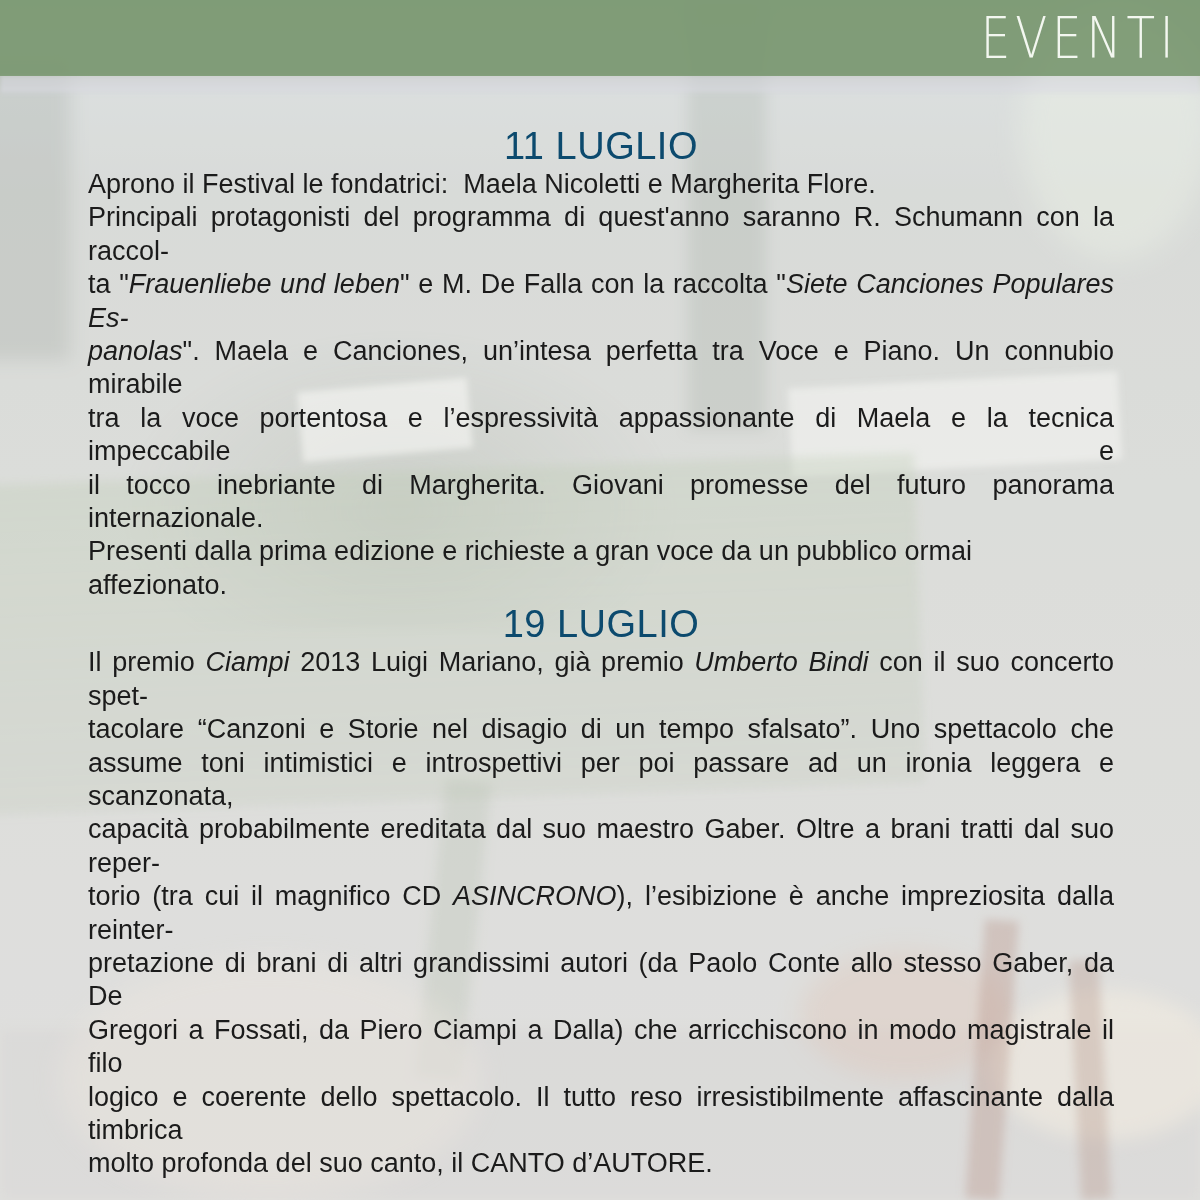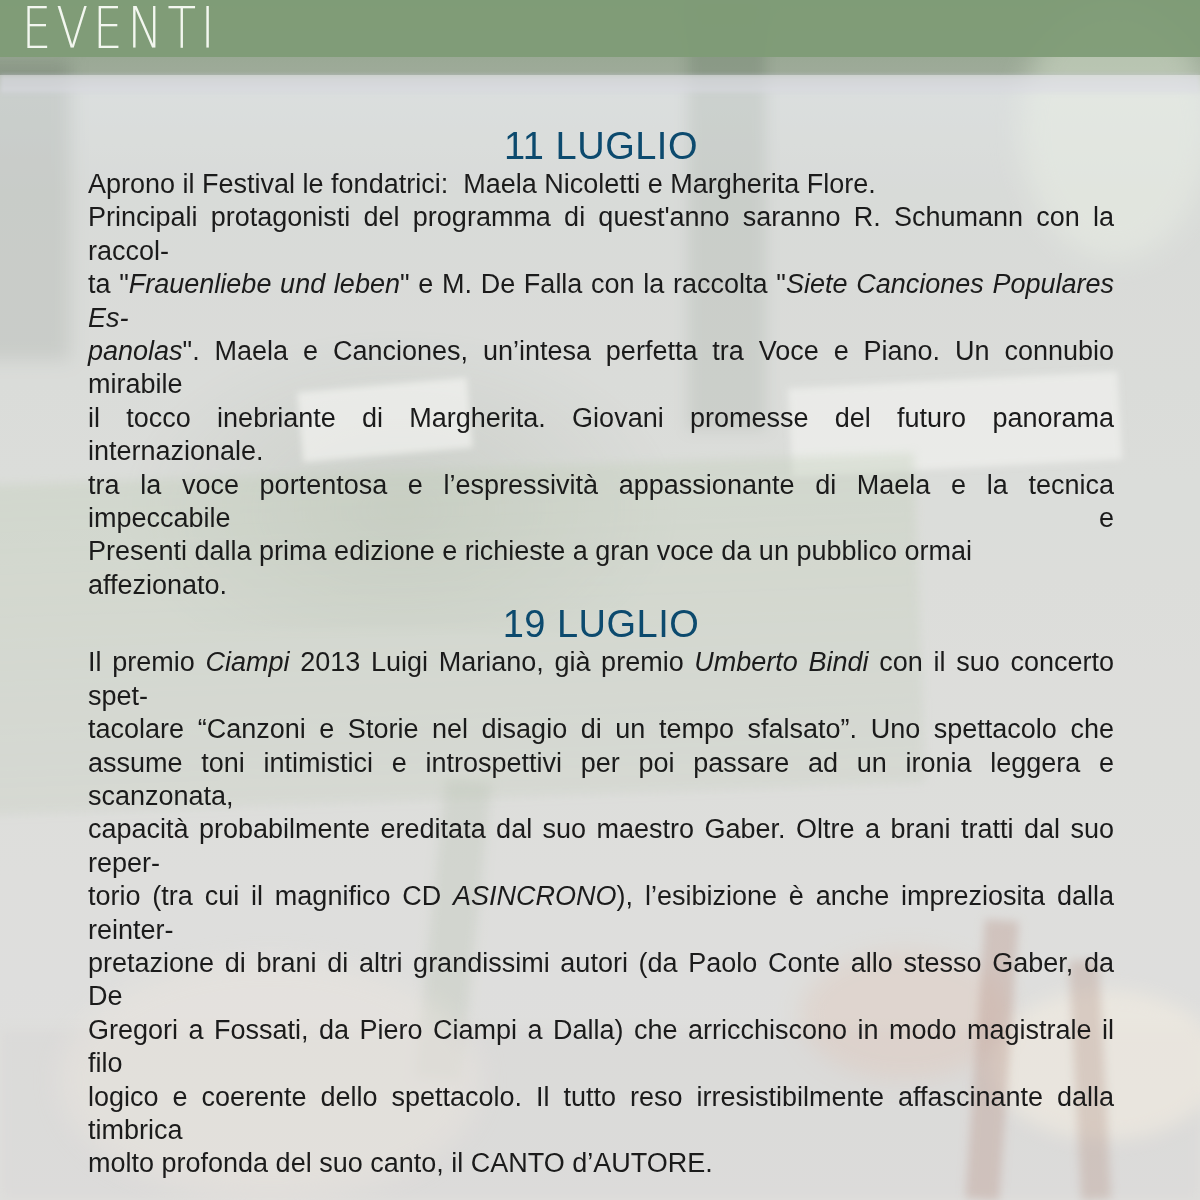--- a/index.html
+++ b/index.html
@@ -32,23 +32,23 @@
   .table-leg{left:430px;top:780px;width:46px;height:300px;background:rgba(120,138,106,0.25);filter:blur(6px);transform:rotate(6deg);}
   .gravel{left:0;right:0;top:1030px;height:170px;background:rgba(188,186,184,0.45);filter:blur(6px);}
   .chair-frame-a{left:975px;top:920px;width:34px;height:280px;background:rgba(140,82,62,0.38);filter:blur(5px);transform:rotate(4deg);}
   .chair-frame-b{left:1075px;top:960px;width:30px;height:240px;background:rgba(132,78,60,0.34);filter:blur(5px);transform:rotate(-3deg);}
   .chair-seat{left:990px;top:990px;width:230px;height:150px;background:rgba(236,226,205,0.55);filter:blur(9px);border-radius:50%;}
   .cushion{left:800px;top:950px;width:210px;height:130px;background:rgba(205,130,96,0.22);filter:blur(11px);border-radius:50%;}
   .floral{left:60px;top:960px;width:420px;height:240px;background:rgba(224,214,202,0.40);filter:blur(12px);border-radius:50%;}
   .veil{position:absolute;left:0;right:0;top:75px;bottom:0;background:rgba(255,255,255,0.40);}
   
   .band{
-    position:absolute;left:0;top:0;right:0;height:57px;
+    position:absolute;left:0;top:0;right:0;height:76px;
     background:rgba(126,155,118,0.94);
-    display:flex;align-items:center;justify-content:flex-start;
+    display:flex;align-items:center;justify-content:flex-end;
   }
   .band h1{
     margin:0;color:#f3f7f0;
     font-family:"DejaVu Sans","Liberation Sans",sans-serif;
     font-weight:200;font-size:57px;line-height:57px;
     letter-spacing:6px;transform:scaleX(0.82);
   }
   
   .content{
     position:absolute;left:88px;top:0;width:1026px;
@@ -95,22 +95,22 @@
 
 <main class="content">
 
   <section>
     <h2>11 LUGLIO</h2>
     <div class="para">
         <div class="line"><span>Aprono il Festival le fondatrici:  </span><span class="b">Maela Nicoletti</span><span> e </span><span class="b">Margherita Flore.</span></div>
         <div class="line just"><span>Principali protagonisti del programma di quest'anno saranno </span><span class="b">R. Schumann</span><span> con la raccol-</span></div>
         <div class="line just"><span>ta "</span><span class="i">Frauenliebe und leben</span><span>" e </span><span class="b">M. De Falla</span><span> con la raccolta "</span><span class="i">Siete Canciones Populares Es-</span></div>
         <div class="line just"><span class="i">panolas</span><span>". </span><span class="b">Maela</span><span> e </span><span class="b">Canciones</span><span>, un’intesa perfetta tra Voce e Piano. Un connubio mirabile</span></div>
+        <div class="line just"><span>tra la voce portentosa e l’espressività appassionante di Maela e la tecnica impeccabile e</span></div>
         <div class="line just"><span>il tocco inebriante di Margherita. Giovani promesse del futuro panorama internazionale.</span></div>
-        <div class="line just"><span>tra la voce portentosa e l’espressività appassionante di Maela e la tecnica impeccabile e</span></div>
         <div class="line"><span>Presenti dalla prima edizione e richieste a gran voce da un pubblico ormai affezionato.</span></div>
       </div>
   </section>
 
   <section class="gap-lg">
     <h2>19 LUGLIO</h2>
     <div class="para">
         <div class="line just"><span>Il premio </span><span class="i">Ciampi</span><span> 2013 </span><span class="b">Luigi Mariano</span><span>, già premio </span><span class="i">Umberto Bindi</span><span> con il suo concerto spet-</span></div>
         <div class="line just"><span>tacolare </span><span class="b">“Canzoni e Storie nel disagio di un tempo sfalsato”.</span><span> Uno spettacolo che</span></div>
         <div class="line just"><span>assume toni intimistici e introspettivi per poi passare ad un ironia leggera e scanzonata,</span></div>

